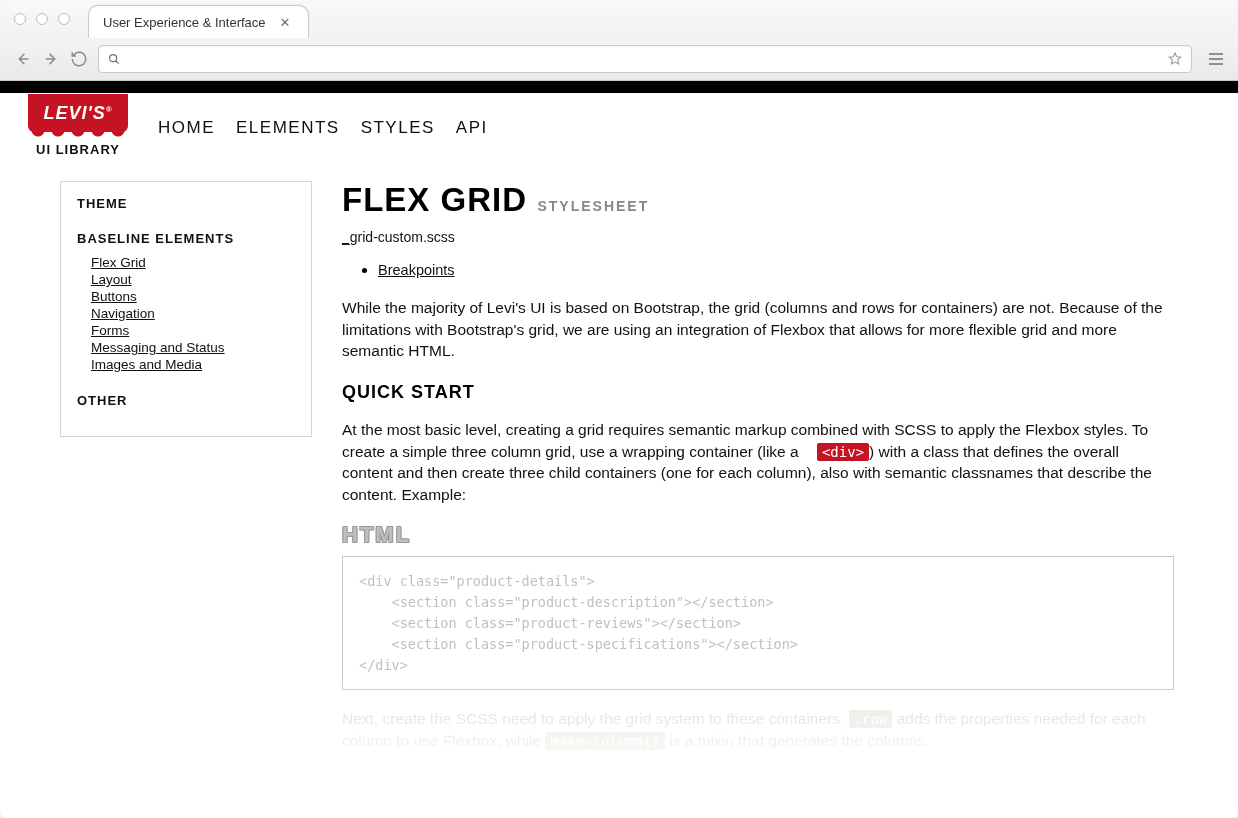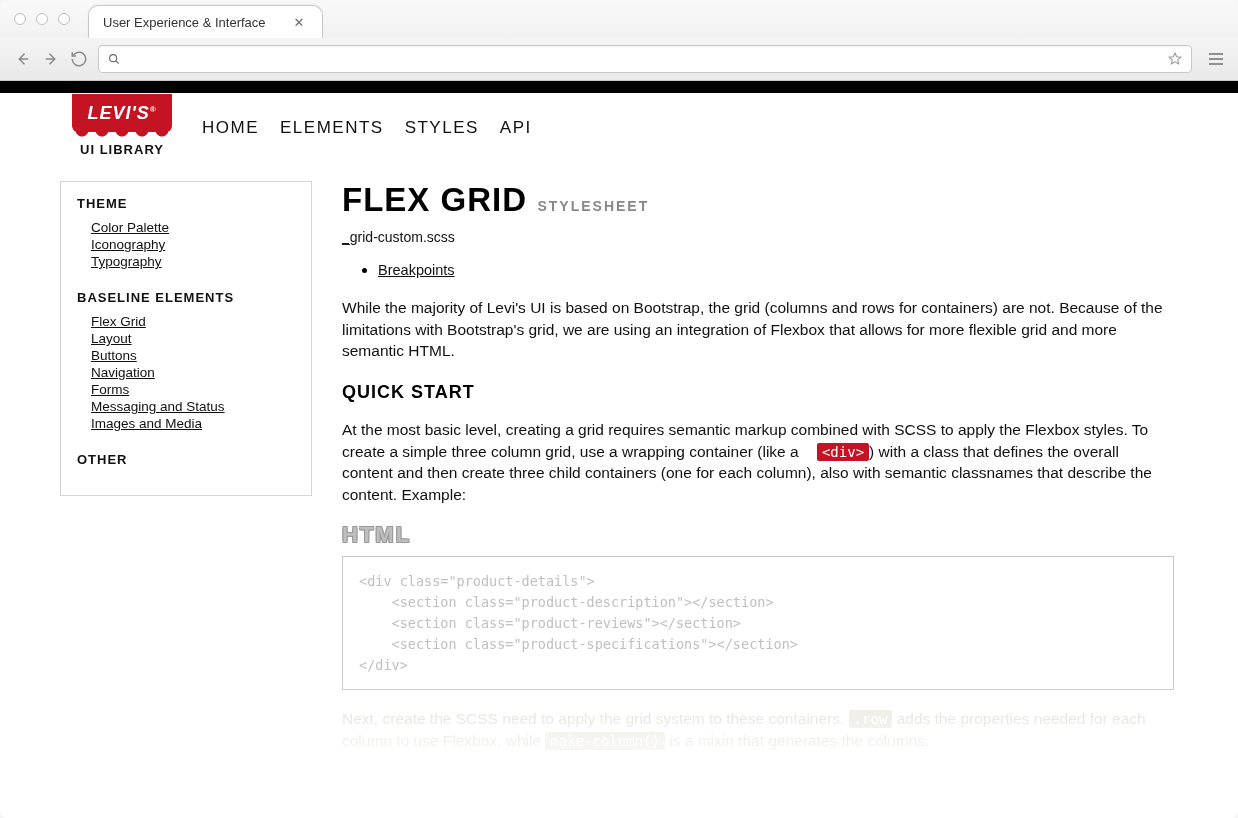--- a/index.html
+++ b/index.html
@@ -22,21 +22,21 @@
   .chrome-tabs {
     height: 38px;
     display: flex;
     align-items: flex-end;
     padding: 0 14px;
     position: relative;
   }
   .traffic-lights { display:flex; gap:10px; align-self:center; padding-right: 18px; }
   .traffic-light { width:12px; height:12px; border:1px solid #bdbdbd; border-radius:50%; background:#fff; }
   .tab {
-    display:flex; align-items:center; gap:24px;
+    display:flex; align-items:center; gap:10px;
     height:30px; padding:16px 14px;
     background:#fff;
     border:1px solid #c9c9c9;
     border-bottom:none;
     border-top-left-radius:10px;
     border-top-right-radius:10px;
     font-size:13px; color:#333;
     box-shadow: 0 -1px 2px rgba(0,0,0,.05);
   }
   .tab .close-x { color:#6f6f6f; font-size:13px; padding:0 4px; cursor:pointer; }
@@ -58,21 +58,21 @@
   .addr svg.search { width:14px; height:14px; color:#6f6f6f; }
   .addr input { flex:1; border:none; outline:none; font-size:13px; margin:0 8px; background:transparent; }
   .star { width:16px; height:16px; color:#9a9a9a; }
   .hamburger { width:16px; height:14px; color:#8f8f8f; margin-left:6px; }
   .hamburger svg{width:100%;height:100%;}
 
   
   .page { flex:1; display:flex; flex-direction:column; background:#fff; overflow:hidden; }
   .black-bar { height:12px; background:#000; }
   .header {
-    display:flex; align-items:center; gap:30px; padding:0 72px;
+    display:flex; align-items:center; gap:30px; padding:0 28px;
     height:70px;
   }
   .logo-block { display:flex; flex-direction:column; align-items:center; margin-top:-6px; }
   .levis-badge {
     width:100px; height:38px;
     background:#c41424;
     border-radius:0 0 6px 6px;
     position:relative;
     display:flex; align-items:center; justify-content:center;
     padding-top:2px;
@@ -216,31 +216,20 @@
       <a href="#">ELEMENTS</a>
       <a href="#">STYLES</a>
       <a href="#">API</a>
     </nav>
   </div>
 
   <div class="content">
     <aside class="sidebar">
       <div class="side-group">
         <h4>THEME</h4>
-        <ul>
-          <li>
-              <a href="#">Color Palette</a>
-            </li>
-          <li>
-              <a href="#">Iconography</a>
-            </li>
-          <li>
-              <a href="#">Typography</a>
-            </li>
-        </ul>
       </div>
       <div class="side-group">
         <h4>BASELINE ELEMENTS</h4>
         <ul>
           <li>
               <a href="#">Flex Grid</a>
             </li>
           <li>
               <a href="#">Layout</a>
             </li>

